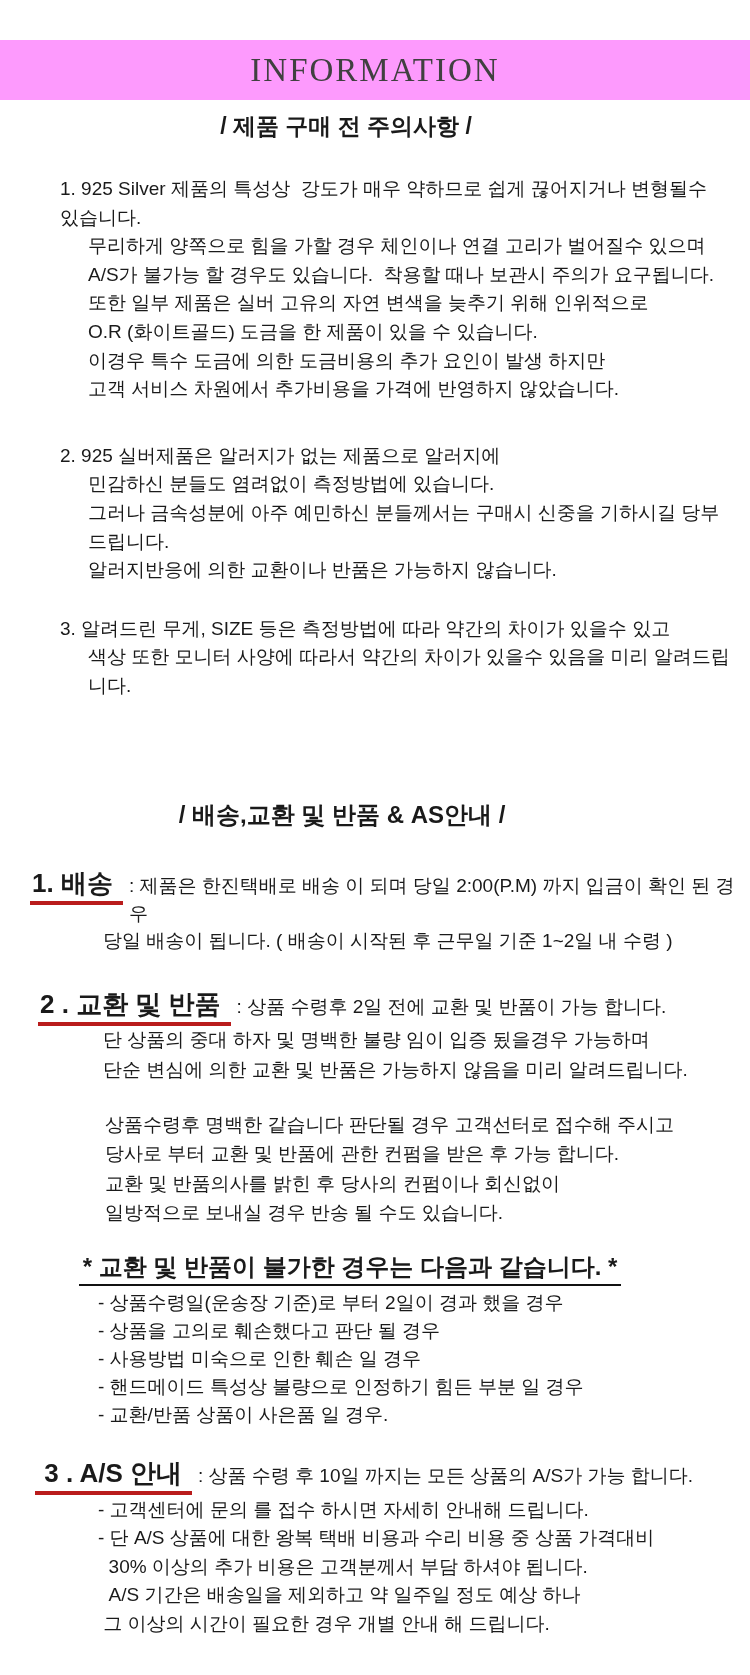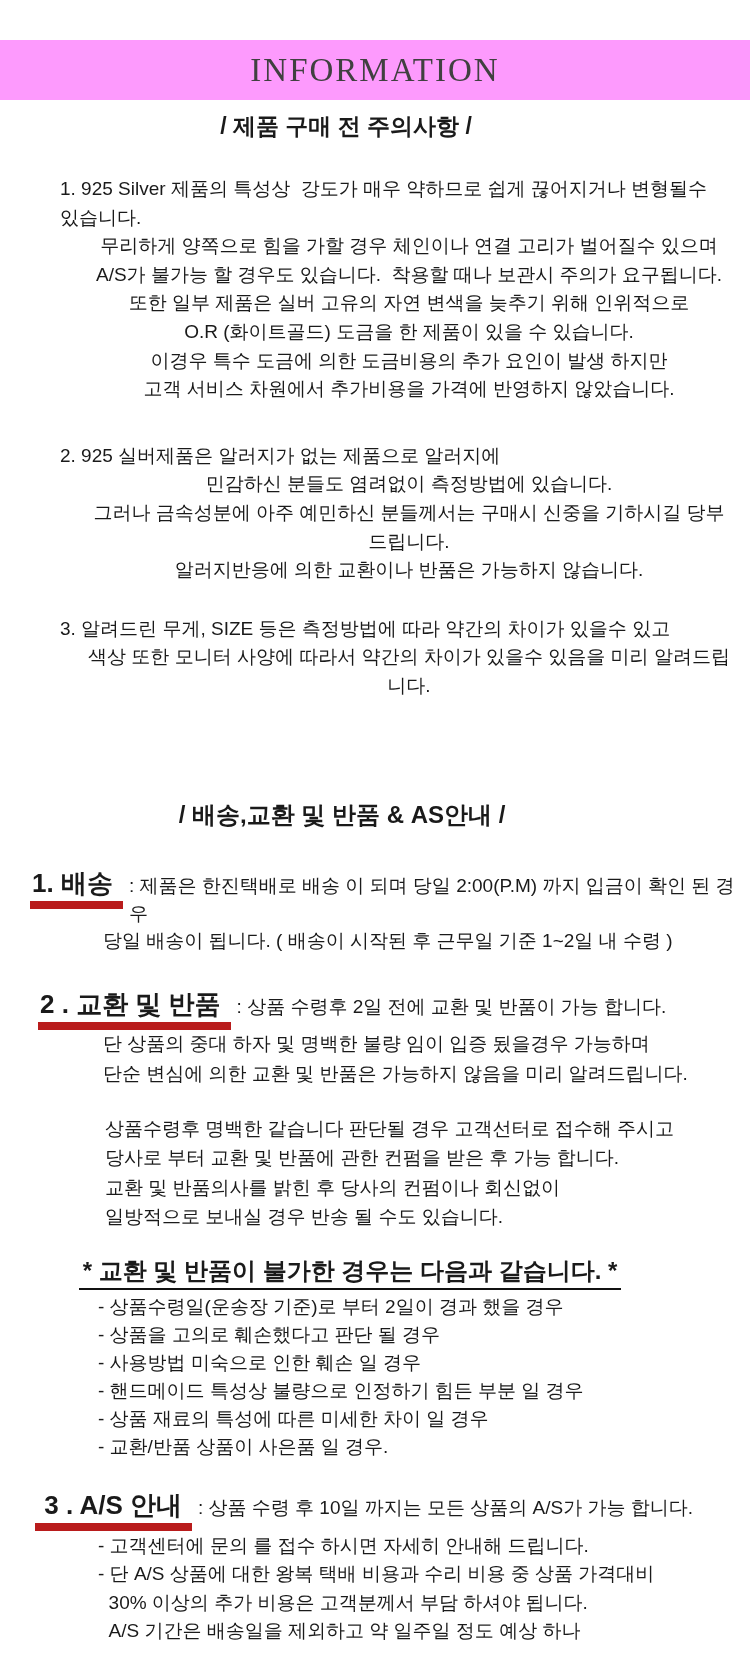--- a/index.html
+++ b/index.html
@@ -28,30 +28,30 @@
     font-size: 23px; font-weight: 700; line-height: 28px;
     position: relative; left: -29px;
   }
   .sec-title.guide { margin-top: 100px; font-size: 24px; left: -33px; }
 
   .line { font-size: 19px; line-height: 28.6px; white-space: pre-wrap; }
 
   .precautions { margin-top: 35px; padding-left: 60px; padding-right: 20px; }
   .notice + .notice { margin-top: 38px; }
   .notice:nth-child(3) { margin-top: 30px; }
-  .notice .rest { padding-left: 28px; text-align: center; }
+  .notice .rest { padding-left: 28px; }
 
   .labeled-block { margin-top: 37px; padding-left: 30px; padding-right: 15px; }
   .labeled-block.exchange { margin-top: 32px; padding-left: 38px; }
   .labeled-block.as { margin-top: 27px; padding-left: 35px; }
   .head-row { display: flex; align-items: baseline; }
   .block-label {
     flex: 0 0 auto;
     font-size: 26px; font-weight: 700; line-height: 34px;
-    border-bottom: 8px solid #b91c1c; padding: 0 10px 1px 2px;
+    border-bottom: 4px solid #b91c1c; padding: 0 10px 1px 2px;
     white-space: pre;
   }
   .block-text { font-size: 19px; line-height: 28px; margin-left: 6px; white-space: pre-wrap; }
   .labeled-block .rest { margin-top: -1px; }
   .labeled-block.shipping .rest { padding-left: 73px; }
   .labeled-block.exchange .rest { padding-left: 65px; line-height: 29.4px; }
   .labeled-block.exchange .rest .line { line-height: 29.4px; }
   .labeled-block.as .rest { padding-left: 63px; margin-top: 1px; }
 
   .para { margin-top: 26px; padding-left: 105px; padding-right: 15px; }
@@ -136,30 +136,30 @@
       <div class="line">일방적으로 보내실 경우 반송 될 수도 있습니다.</div>
     </div>
 
   <div class="star-title">* 교환 및 반품이 불가한 경우는 다음과 같습니다. *</div>
 
   <div class="bullets">
       <div class="line">- 상품수령일(운송장 기준)로 부터 2일이 경과 했을 경우</div>
       <div class="line">- 상품을 고의로 훼손했다고 판단 될 경우</div>
       <div class="line">- 사용방법 미숙으로 인한 훼손 일 경우</div>
       <div class="line">- 핸드메이드 특성상 불량으로 인정하기 힘든 부분 일 경우</div>
-      <div class="line">- 상품 재료의 특성에 따른 미세한 차이 일 경우</div>
       <div class="line">- 교환/반품 상품이 사은품 일 경우.</div>
     </div>
 
   <div class="labeled-block as">
     <div class="head-row">
       <span class="block-label"> 3 . A/S 안내</span>
       <span class="block-text">: 상품 수령 후 10일 까지는 모든 상품의 A/S가 가능 합니다.</span>
     </div>
     <div class="rest">
         <div class="line">- 고객센터에 문의 를 접수 하시면 자세히 안내해 드립니다.</div>
         <div class="line">- 단 A/S 상품에 대한 왕복 택배 비용과 수리 비용 중 상품 가격대비</div>
         <div class="line">  30% 이상의 추가 비용은 고객분께서 부담 하셔야 됩니다.</div>
         <div class="line">  A/S 기간은 배송일을 제외하고 약 일주일 정도 예상 하나</div>
+        <div class="line"> 그 이상의 시간이 필요한 경우 개별 안내 해 드립니다.</div>
       </div>
   </div>
 
 </div>
 
 </body></html>

